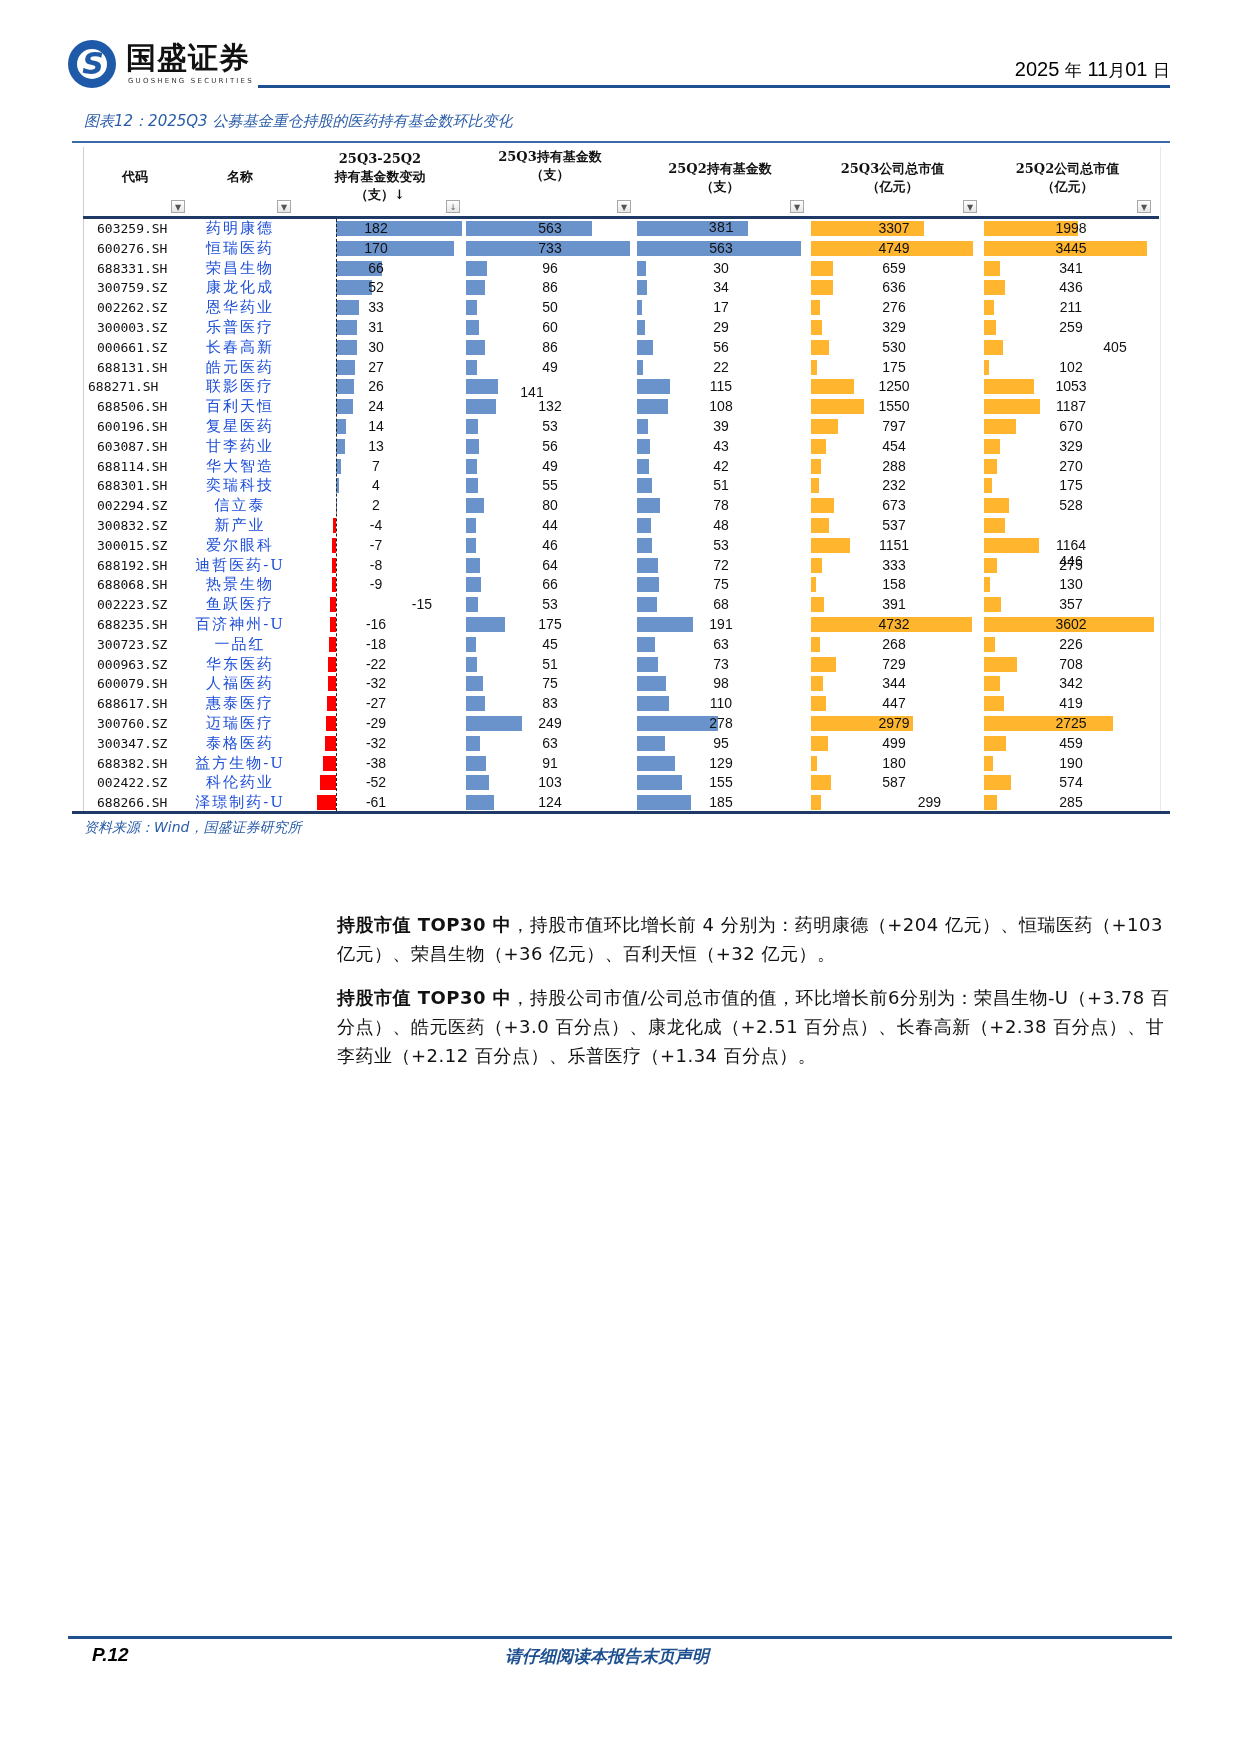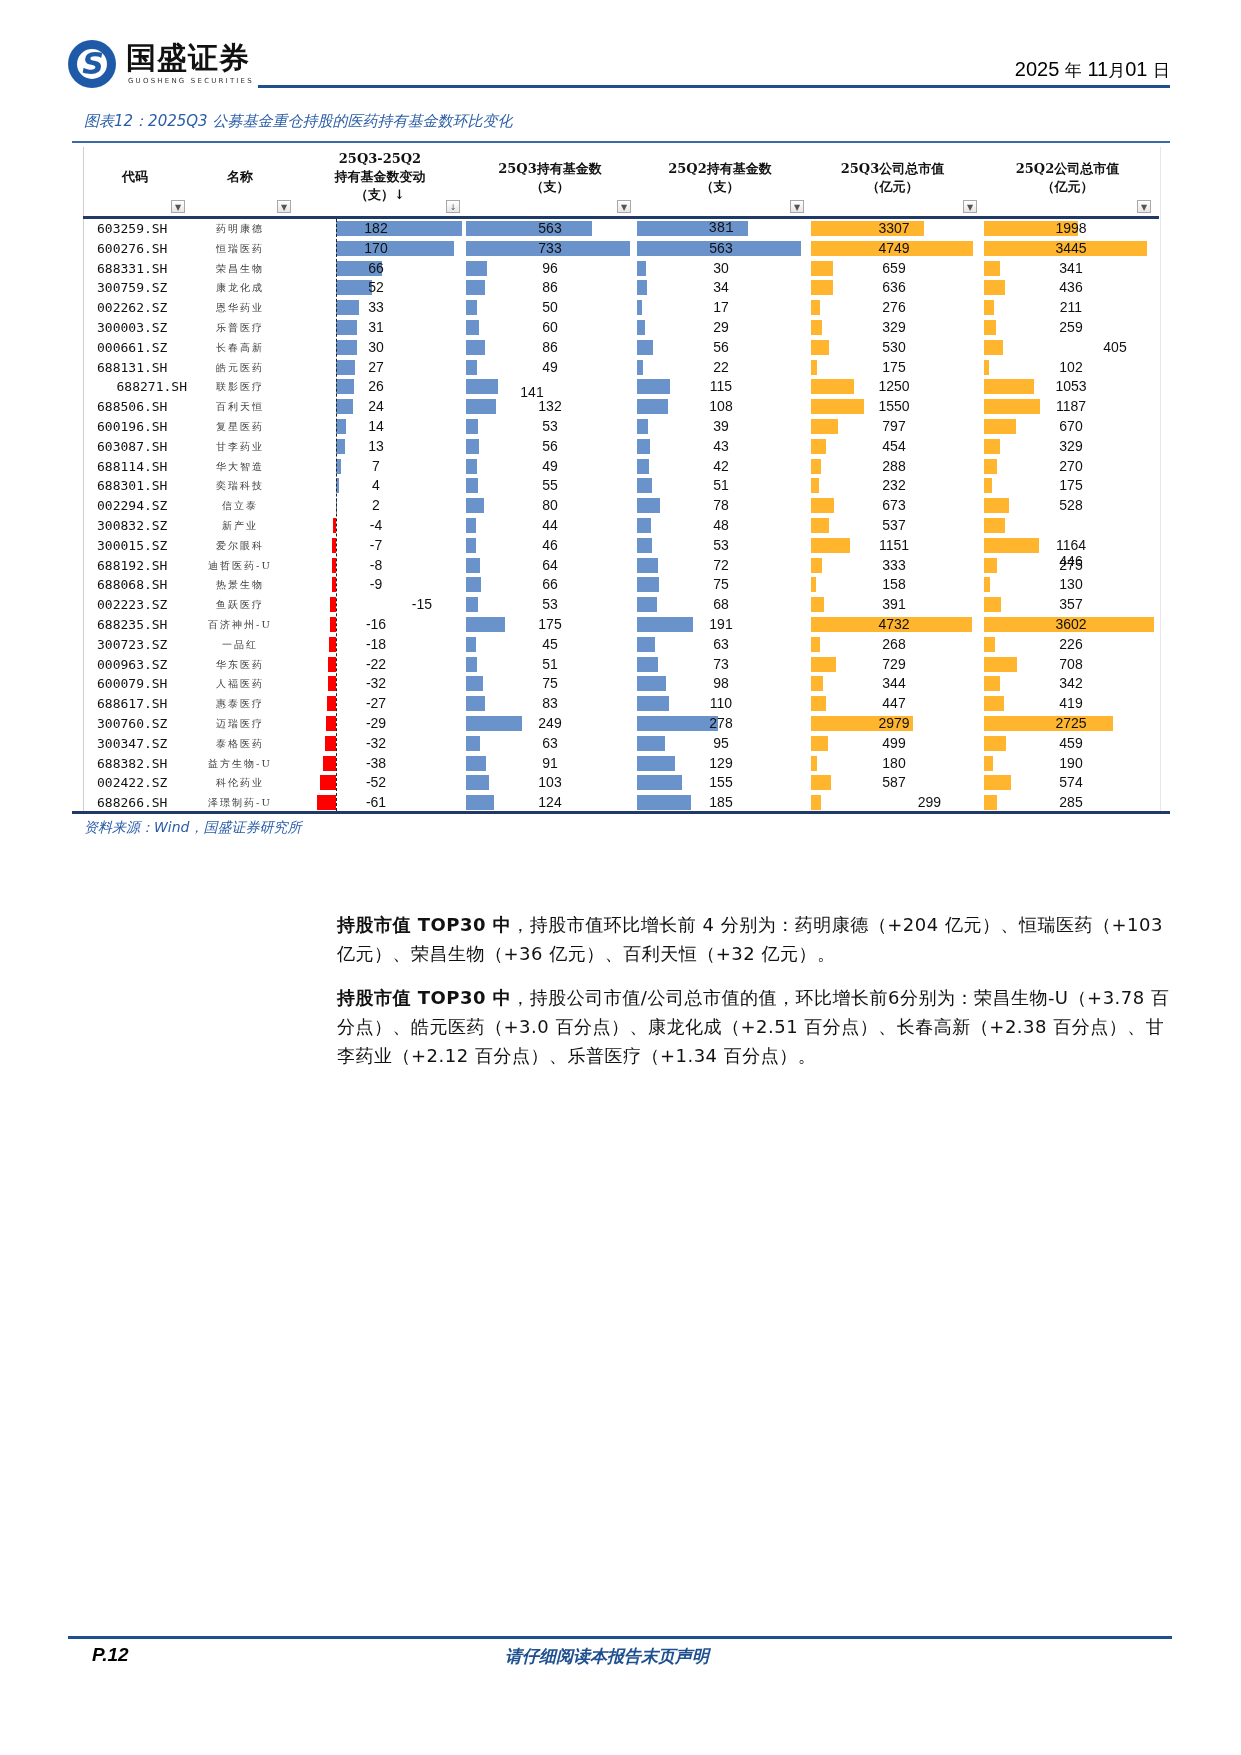--- a/index.html
+++ b/index.html
@@ -18,21 +18,21 @@
   
   .fig-title { left:84px; top:112px; font:italic 15px "DejaVu Sans", sans-serif; color:#2a5da8; }
   .rule-top { left:72px; top:141px; width:1098px; height:2px; background:#3b6aa8; }
   
   .tbl { left:83px; top:147px; width:1076px; height:664px; border-left:1px solid #cfcfcf; border-right:1px solid #e8e8e8; }
   .hdr-sep { left:83px; top:216px; width:1076px; height:3px; background:#1f3a66; }
   .hdr-cell { position:absolute; top:150px; text-align:center; font:bold 13px "DejaVu Serif", serif; line-height:18px; color:#111; }
   .filter { position:absolute; top:200px; width:14px; height:13px; border:1px solid #a8a8a8; background:linear-gradient(#fff,#e6e6e6); font-size:8px; line-height:13px; text-align:center; color:#555; box-sizing:border-box; }
   .cell { position:absolute; top:0; height:19.8px; line-height:19.8px; font-size:14px; }
   .code { left:14px; width:90px; font-family:"DejaVu Sans Mono", monospace; font-size:13px; color:#111; }
-  .name { left:110px; width:110px; text-align:center; font-family:"DejaVu Serif", serif; font-size:10px; color:#404040; letter-spacing:2px; }
+  .name { left:110px; width:110px; text-align:center; font-family:"DejaVu Serif", serif; font-size:15px; color:#1d4ed8; letter-spacing:2px; }
   .bar { position:absolute; top:2px; height:15px; }
   .num { position:absolute; top:0; text-align:center; font-family:"Liberation Sans", sans-serif; font-size:14px; line-height:19.8px; color:#111; }
   .axis { left:336px; top:219px; width:0; height:592px; border-left:1px dashed #222; }
   .rule-bottom { left:72px; top:811px; width:1098px; height:3px; background:#1f3a66; }
   .source { left:84px; top:819px; font:italic 14px "DejaVu Sans", sans-serif; color:#2a5da8; }
   
   .para { left:337px; width:835px; font:18px "DejaVu Sans", sans-serif; line-height:29px; color:#111; letter-spacing:0.5px; }
   .para b { font-weight:bold; }
   
   .foot-rule { left:68px; top:1636px; width:1104px; height:3px; background:#1e4f8f; }
@@ -61,21 +61,21 @@
 
 <div class="abs tbl"></div>
 
 <div class="hdr-cell" style="left:100px;width:70px;top:168px;"><span>代码</span></div>
 <div class="hdr-cell" style="left:205px;width:70px;top:168px;"><span>名称</span></div>
 <div class="hdr-cell" style="left:305px;width:150px;top:150px;">
   <div>25Q3-25Q2</div>
   <div>持有基金数变动</div>
   <div>（支）↓</div>
 </div>
-<div class="hdr-cell" style="left:470px;width:160px;top:160px;text-align:center;">
+<div class="hdr-cell" style="left:470px;width:160px;top:148px;text-align:center;">
   <div>25Q3持有基金数</div>
   <div>（支）</div>
 </div>
 <div class="hdr-cell" style="left:640px;width:160px;top:160px;">
   <div>25Q2持有基金数</div>
   <div>（支）</div>
 </div>
 <div class="hdr-cell" style="left:810px;width:165px;top:160px;">
   <div>25Q3公司总市值</div>
   <div>（亿元）</div>
@@ -202,21 +202,21 @@
       <div class="bar" style="left: 466px; width: 10.9632px; background: rgb(106, 147, 204);"></div>
       <div class="num" style="left: 466px; width: 168px;">49</div>
       <div class="bar" style="left: 637px; width: 6.40853px; background: rgb(106, 147, 204);"></div>
       <div class="num" style="left: 637px; width: 168px;">22</div>
       <div class="bar" style="left: 811px; width: 5.96968px; background: rgb(255, 181, 46);"></div>
       <div class="num" style="left: 811px; width: 166px;">175</div>
       <div class="bar" style="left: 984px; width: 4.81399px; background: rgb(255, 181, 46);"></div>
       <div class="num" style="left: 984px; width: 174px;">102</div>
     </div>
     <div class="abs" style="left: 0px; top: 377.4px; width: 1241px; height: 19.8px;">
-      <div class="cell code" style="left: 97px; text-align: right;">688271.SH</div>
+      <div class="cell code" style="left: 88px;">688271.SH</div>
       <div class="cell name" style="left: 185px;">联影医疗</div>
       <div class="bar" style="left: 336px; width: 18px; background: rgb(106, 147, 204);"></div>
       <div class="num" style="left: 336px; width: 80px;">26</div>
       <div class="bar" style="left: 466px; width: 31.5471px; background: rgb(106, 147, 204);"></div>
       <div class="num" style="left: 448px; width: 168px; margin-top: 6px;">141</div>
       <div class="bar" style="left: 637px; width: 33.4991px; background: rgb(106, 147, 204);"></div>
       <div class="num" style="left: 637px; width: 168px;">115</div>
       <div class="bar" style="left: 811px; width: 42.6406px; background: rgb(255, 181, 46);"></div>
       <div class="num" style="left: 811px; width: 166px;">1250</div>
       <div class="bar" style="left: 984px; width: 49.6974px; background: rgb(255, 181, 46);"></div>

